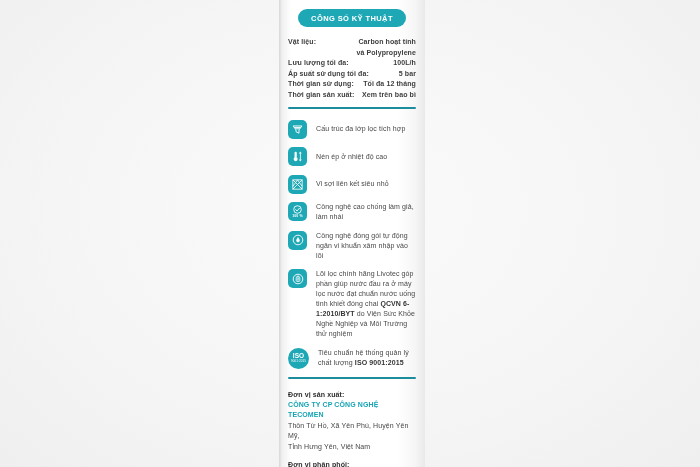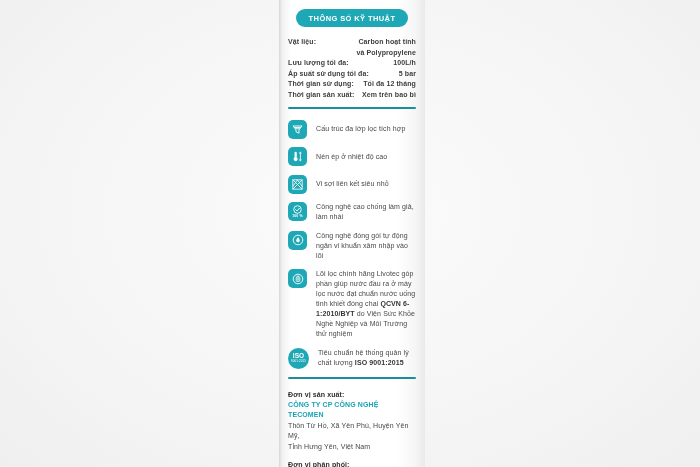--- a/index.html
+++ b/index.html
@@ -35,21 +35,21 @@
   .fname{font-size:7px;font-weight:bold;color:#17a4b4;line-height:10.5px;letter-spacing:.1px;}
   .faddr{font-size:7px;color:#454545;line-height:10.5px;white-space:pre-line;letter-spacing:.1px;}
 </style>
 </head>
 <body>
 
 <div class="stage">
   <div class="bottle">
 
     <div class="pill">
-      <span>THÔNG SỐ KỸ THUẬT</span>
+      <span>CÔNG SỐ KỸ THUẬT</span>
     </div>
 
     <div class="specs">
       <div class="spec-row">
         <span class="lbl">Vật liệu:</span>
         <span class="val">Carbon hoạt tính
 và Polypropylene</span>
       </div>
       <div class="spec-row">
         <span class="lbl">Lưu lượng tối đa:</span>

